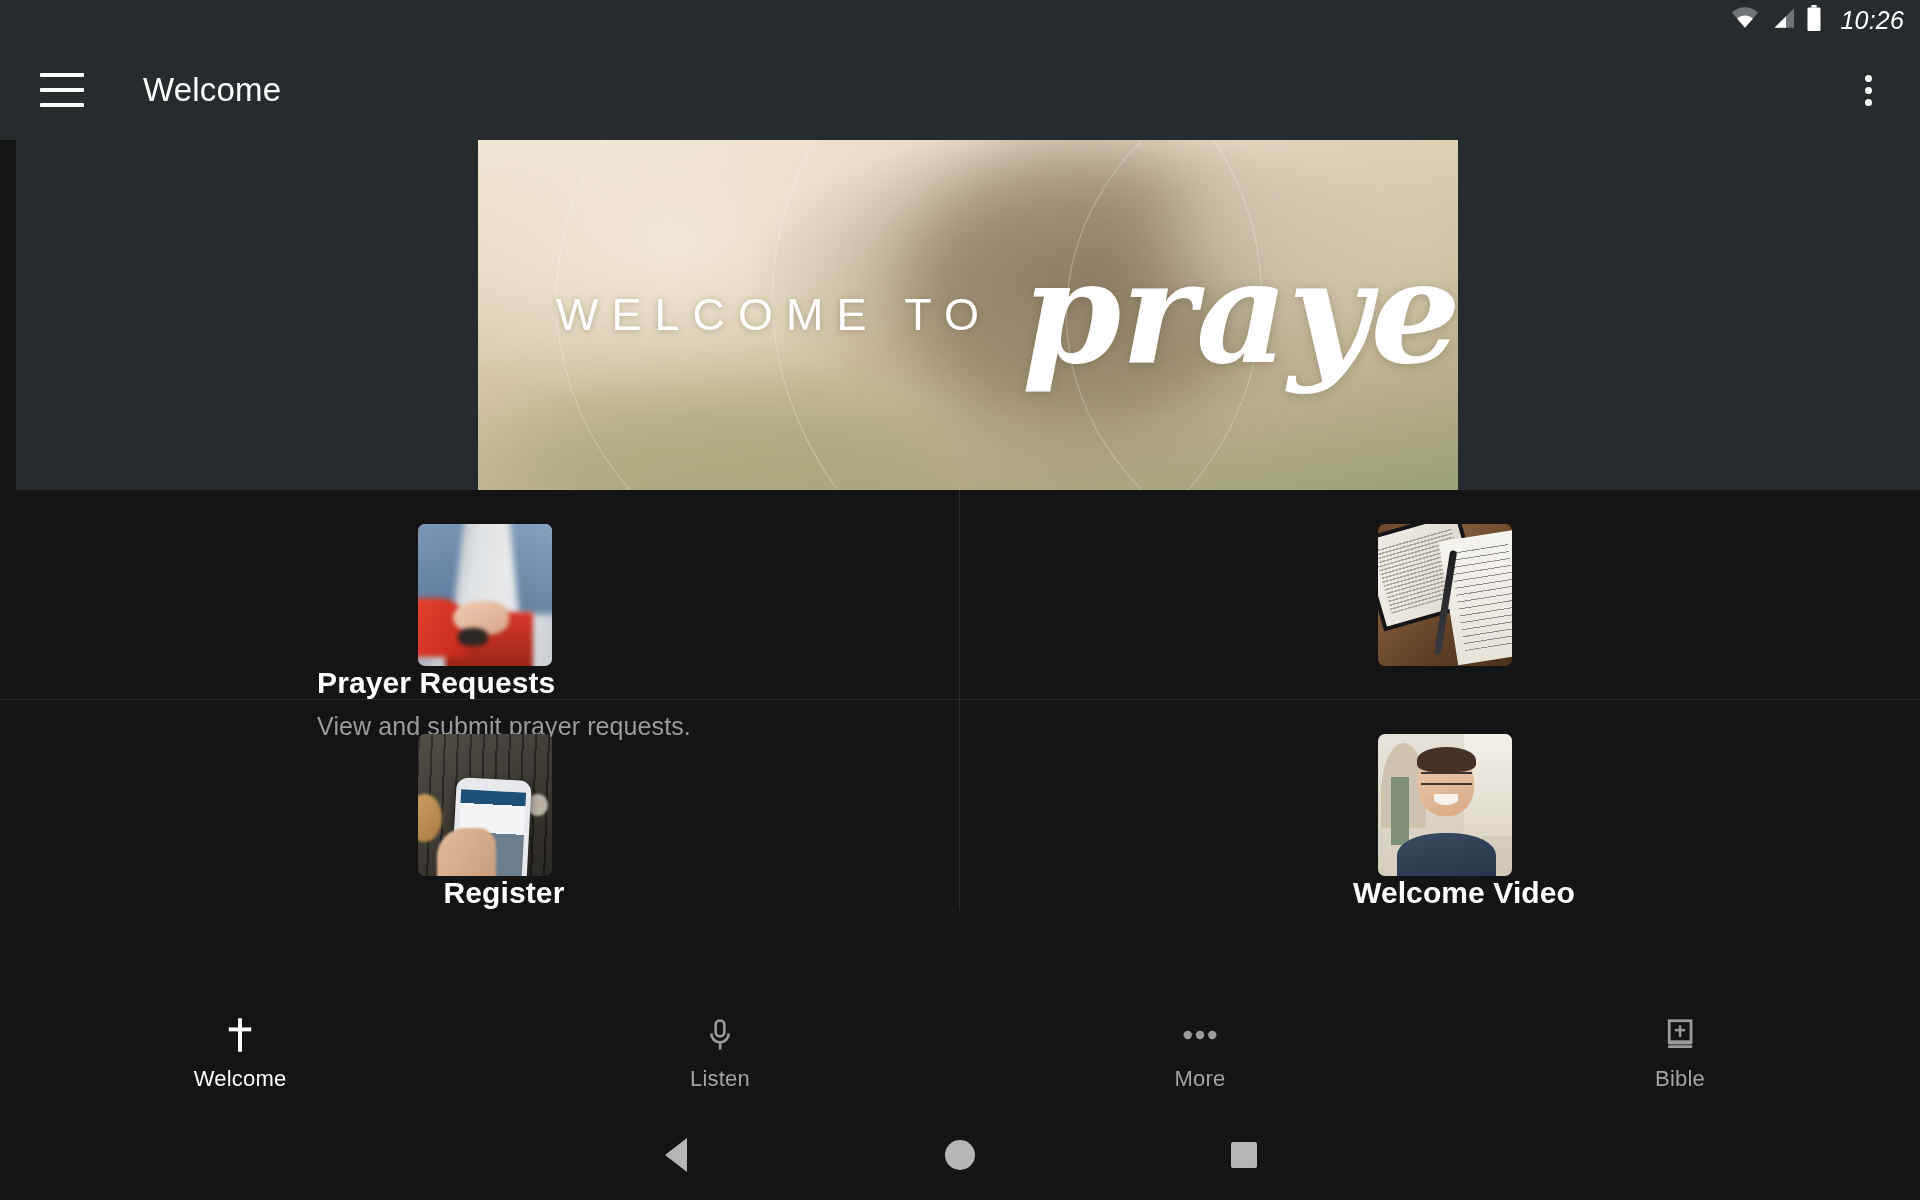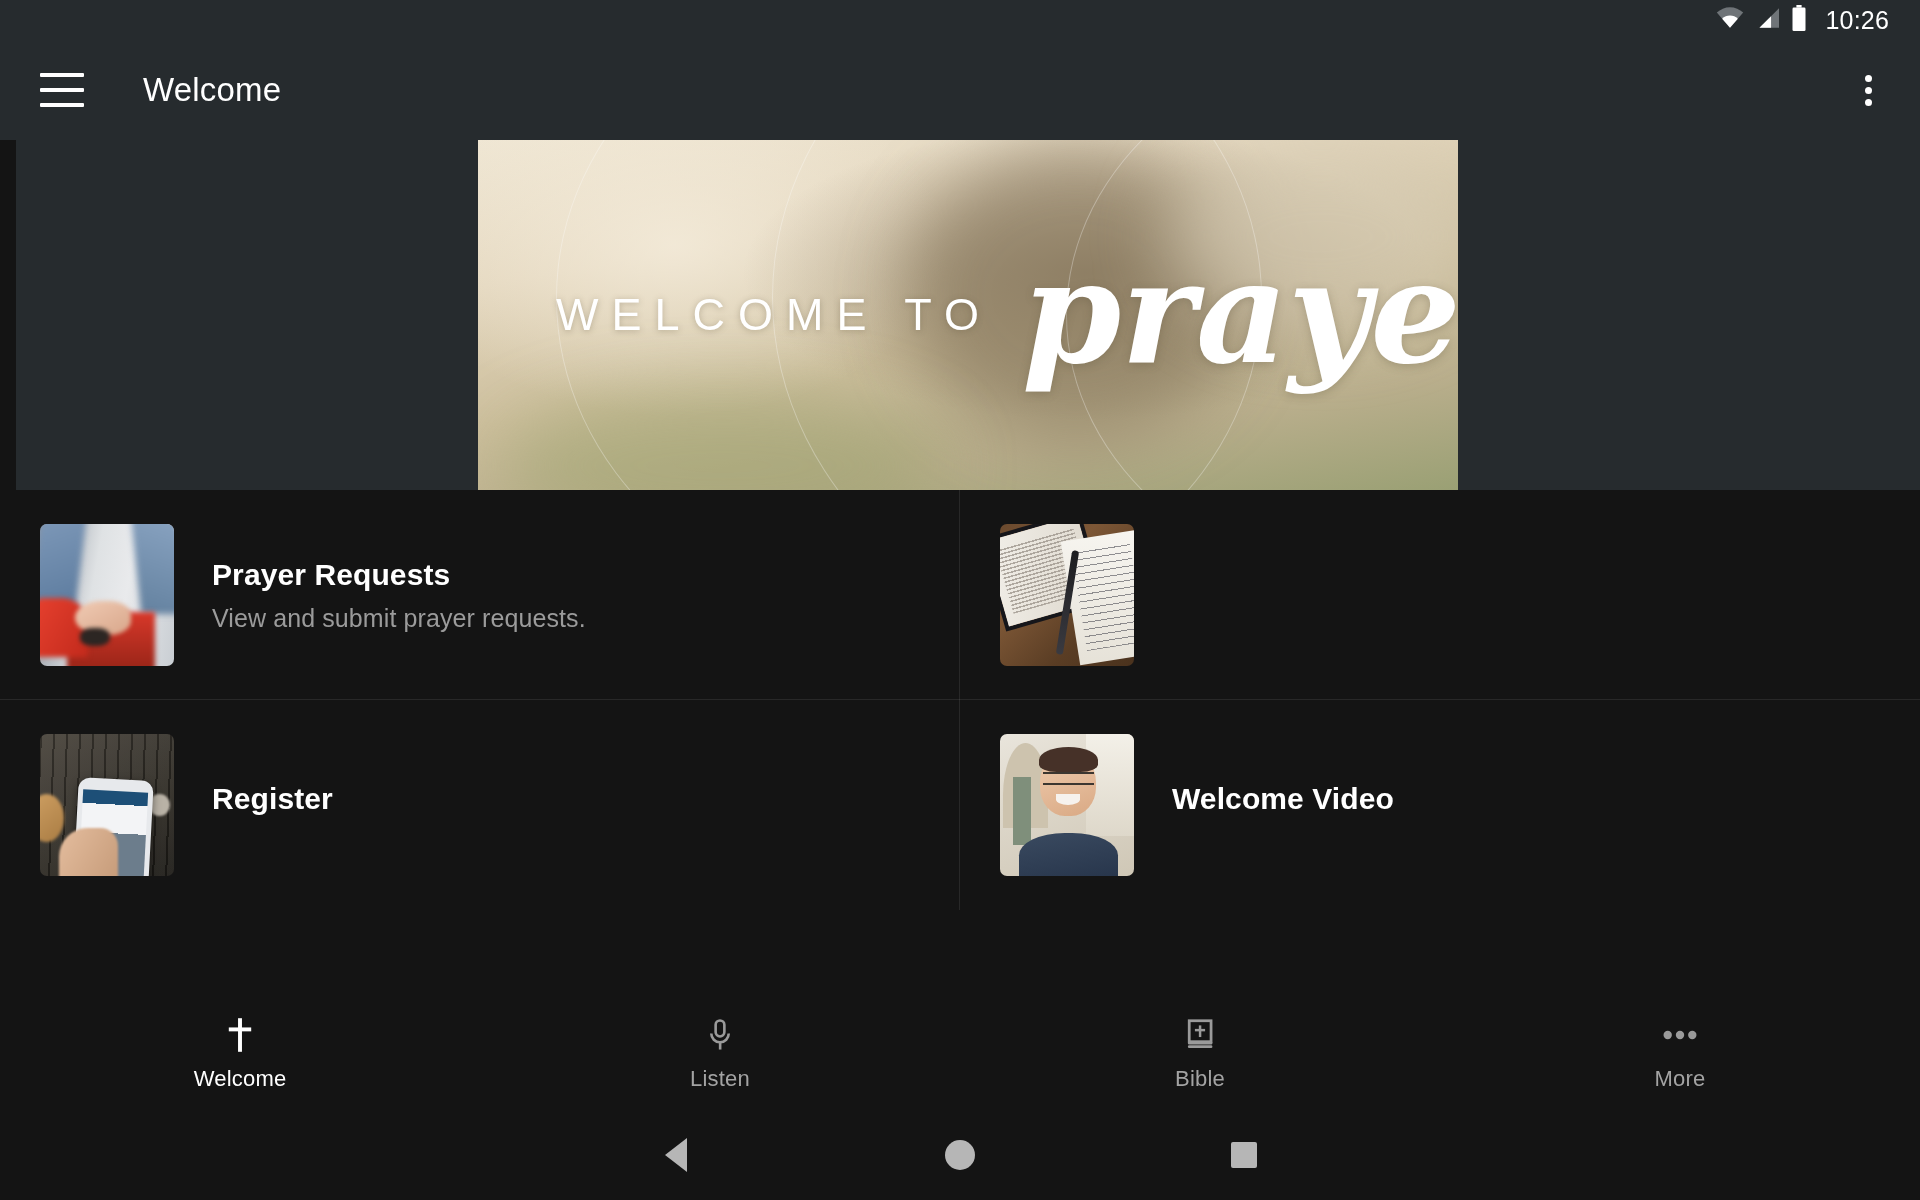--- a/index.html
+++ b/index.html
@@ -10,22 +10,23 @@
     overflow: hidden;
   }
 
   
   .status-bar {
     height: 40px;
     background: #262b2e;
     display: flex;
     align-items: center;
     justify-content: flex-end;
-    padding: 0 31px;
+    padding: 0 16px;
     gap: 12px;
+    font-style: italic;
   }
   .status-icons { display: flex; align-items: center; gap: 10px; }
   .status-time {
     color: #ffffff;
     font-size: 25px;
     letter-spacing: .2px;
     margin-left: 6px;
   }
 
   
@@ -135,20 +136,21 @@
     grid-template-columns: 1fr 1fr;
     position: relative;
   }
   .card {
     display: flex;
     align-items: center;
     padding: 34px 30px 34px 40px;
     height: 210px;
     cursor: pointer;
     position: relative;
+    flex-direction: column;
   }
   .card.bdr-r::after {
     content: ""; position: absolute; right: 0; top: 0;
     width: 1px; height: 100%;
     background: rgba(255,255,255,.085);
   }
   .card.bdr-b::before {
     content: ""; position: absolute; left: 0; bottom: 0;
     width: 100%; height: 1px;
     background: rgba(255,255,255,.085);
@@ -504,41 +506,41 @@
         <path d="M3 10 a6 6 0 0 0 12 0" fill="none" stroke="#9a9a9a" stroke-width="1.8"></path>
         <rect x="8.2" y="16" width="1.8" height="5" fill="#9a9a9a"></rect>
       </svg>
     </span>
     <span class="tab-label">Listen</span>
   </div>
 
 
   <div class="tab inactive">
     <span class="tab-icon">
+      <svg width="34" height="14" viewBox="0 0 26 8">
+        <circle cx="3.6" cy="4" r="3.2" fill="#9a9a9a"></circle>
+        <circle cx="13" cy="4" r="3.2" fill="#9a9a9a"></circle>
+        <circle cx="22.4" cy="4" r="3.2" fill="#9a9a9a"></circle>
+      </svg>
+    </span>
+    <span class="tab-label">More</span>
+  </div>
+
+  <div class="tab inactive">
+    <span class="tab-icon">
       <svg width="30" height="32" viewBox="0 0 20 22">
         <rect x="2.6" y="1.2" width="15" height="14.4" fill="none" stroke="#9a9a9a" stroke-width="1.9"></rect>
         <rect x="9.2" y="4.4" width="1.7" height="8" fill="#9a9a9a"></rect>
         <rect x="6.5" y="6.8" width="7" height="1.7" fill="#9a9a9a"></rect>
         <path d="M2.6 16.6 h15 M2.6 19 h15" stroke="#9a9a9a" stroke-width="1.9" fill="none" stroke-linecap="round"></path>
       </svg>
     </span>
     <span class="tab-label">Bible</span>
   </div>
 
-  <div class="tab inactive">
-    <span class="tab-icon">
-      <svg width="34" height="14" viewBox="0 0 26 8">
-        <circle cx="3.6" cy="4" r="3.2" fill="#9a9a9a"></circle>
-        <circle cx="13" cy="4" r="3.2" fill="#9a9a9a"></circle>
-        <circle cx="22.4" cy="4" r="3.2" fill="#9a9a9a"></circle>
-      </svg>
-    </span>
-    <span class="tab-label">More</span>
-  </div>
-
 </div>
 
 <div class="sys-nav">
   <div class="sys-btn">
     <div class="sys-back"></div>
   </div>
   <div class="sys-btn">
     <div class="sys-home"></div>
   </div>
   <div class="sys-btn">

